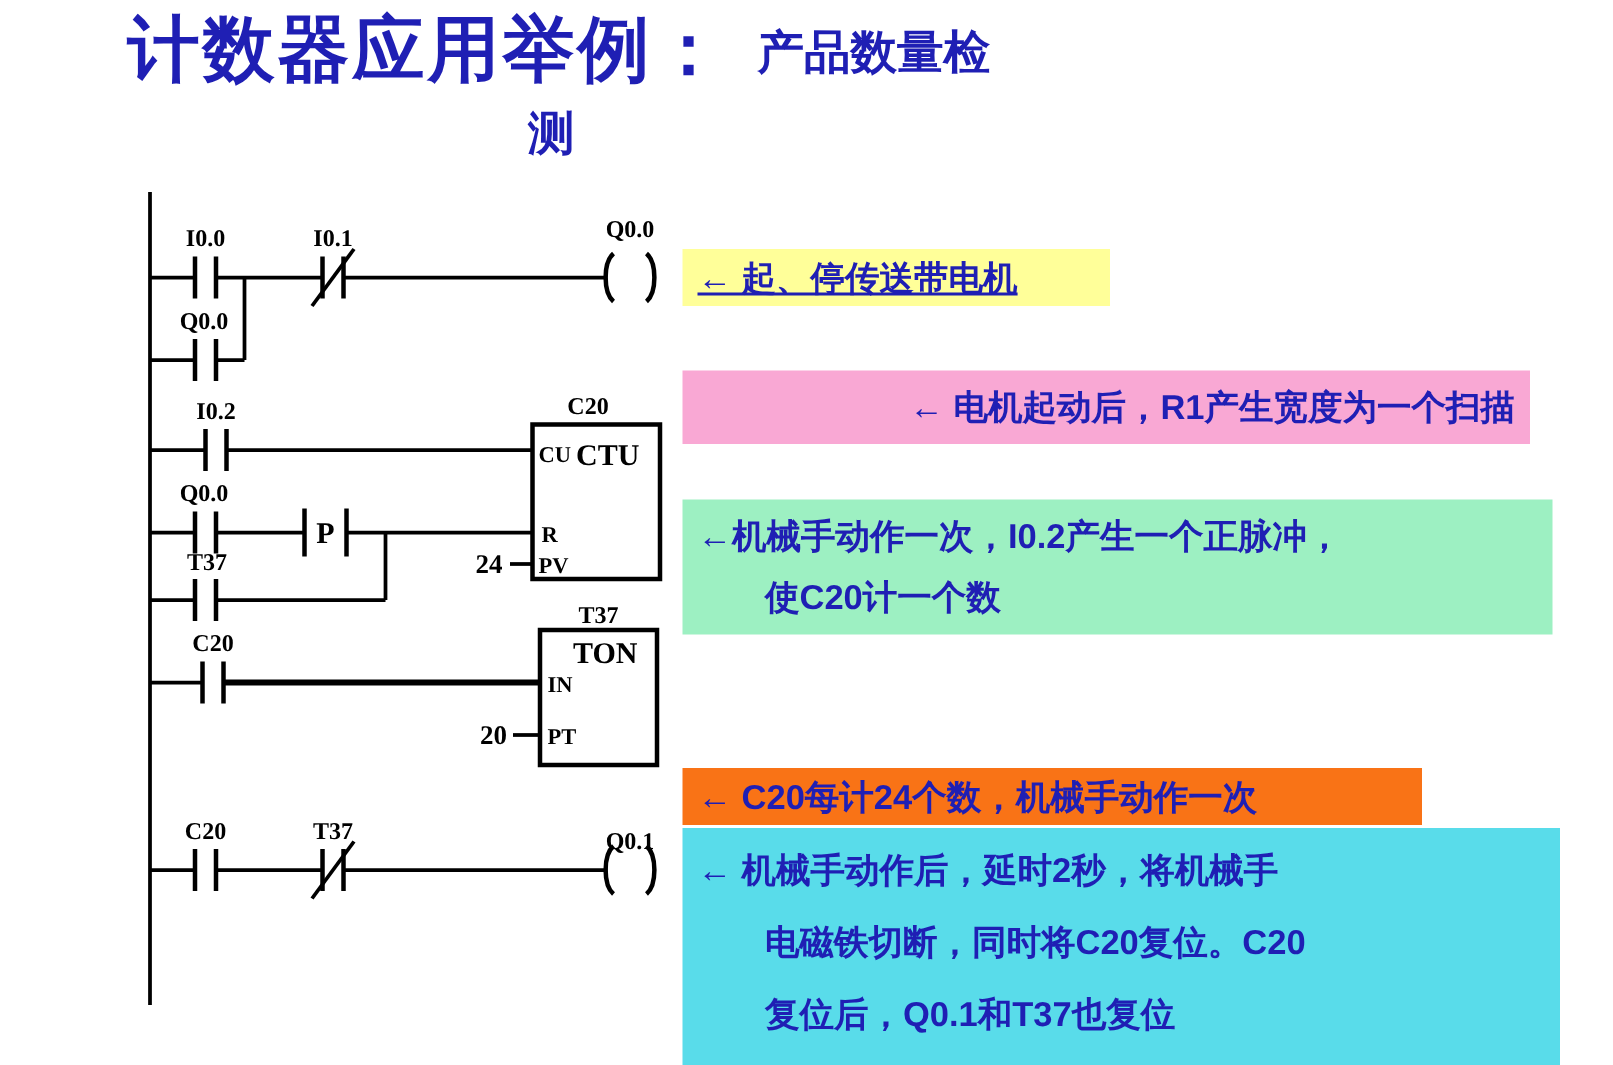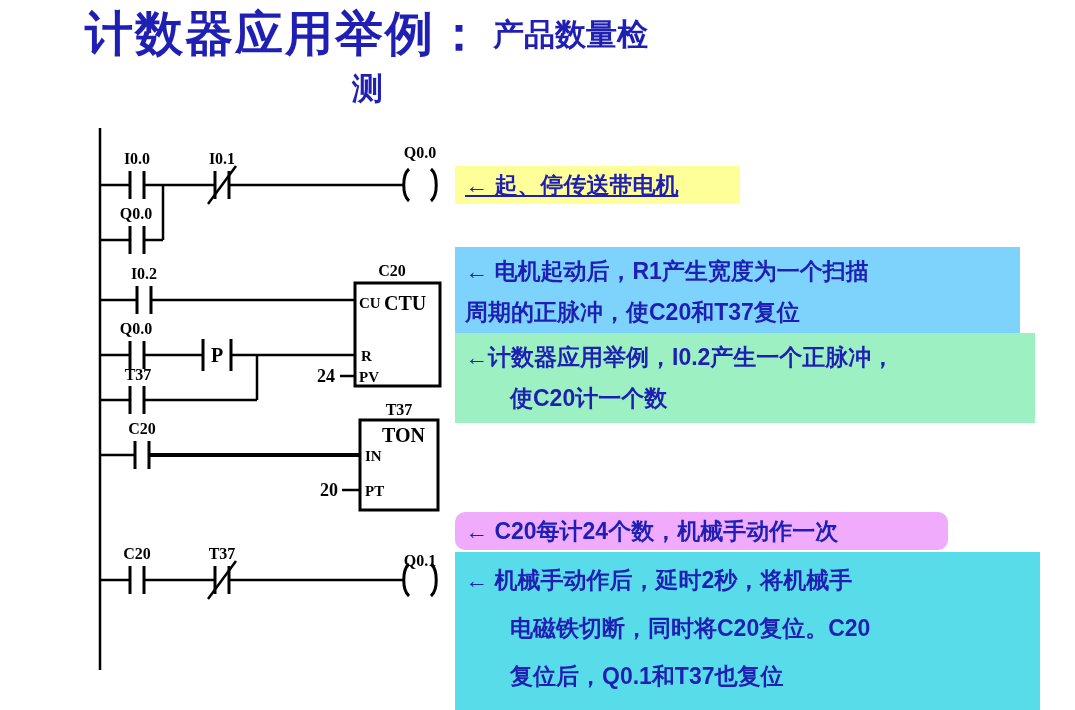--- a/index.html
+++ b/index.html
@@ -9,21 +9,21 @@
     background:#ffffff;
     font-family:"Liberation Sans", sans-serif;
     overflow:hidden;
   }
   .title-row {
     position:absolute; left:85px; top:8px;
     display:flex; align-items:flex-end; gap:8px;
     font-weight:bold;
   }
   .title-main { font-size:48px; letter-spacing:2px; line-height:1.1; }
-  .title-sub  { font-size:31px; padding-bottom:5px; }
+  .title-sub  { font-size:31px; padding-bottom:5px;margin-left:12px; }
   .title-sub2 {
     position:absolute; left:352px; top:68px;
     font-size:31px; font-weight:bold;
   }
   .ann {
     position:absolute;
     font-weight:bold;
     font-size:23px;
     padding:4px 10px;
   }
@@ -168,31 +168,30 @@
 
   <text x="52" y="441" font-size="16" text-anchor="middle">C20</text>
   <text x="137" y="441" font-size="16" text-anchor="middle">T37</text>
   <text x="335" y="448" font-size="16" text-anchor="middle">Q0.1</text>
 </svg>
 
 <div class="ann ann1 lh-1" style="background-color: rgb(255, 255, 153);">
   <div class="line">← 起、停传送带电机</div>
 </div>
 
-<div class="ann ann2 lh-2" style="background-color: #7dd3fc;">
+<div class="ann ann2 lh-2" style="background-color: #f9a8d4; text-align: right;">
   <div class="line">← 电机起动后，R1产生宽度为一个扫描</div>
-  <div class="line">周期的正脉冲，使C20和T37复位</div>
 </div>
 
 <div class="ann ann3 lh-2" style="background-color: rgb(157, 240, 194);">
-  <div class="line">←计数器应用举例，I0.2产生一个正脉冲，</div>
+  <div class="line">←机械手动作一次，I0.2产生一个正脉冲，</div>
   <div class="line indent">使C20计一个数</div>
 </div>
 
-<div class="ann ann4 lh-1" style="background-color: #f0abfc; border-radius: 10px;">
+<div class="ann ann4 lh-1" style="background-color: #f97316;">
   <div class="line">← C20每计24个数，机械手动作一次</div>
 </div>
 
 <div class="ann ann5 lh-3" style="background-color: rgb(89, 220, 234);">
   <div class="line">← 机械手动作后，延时2秒，将机械手</div>
   <div class="line indent">电磁铁切断，同时将C20复位。C20</div>
   <div class="line indent">复位后，Q0.1和T37也复位</div>
 </div>
 
 </body></html>

